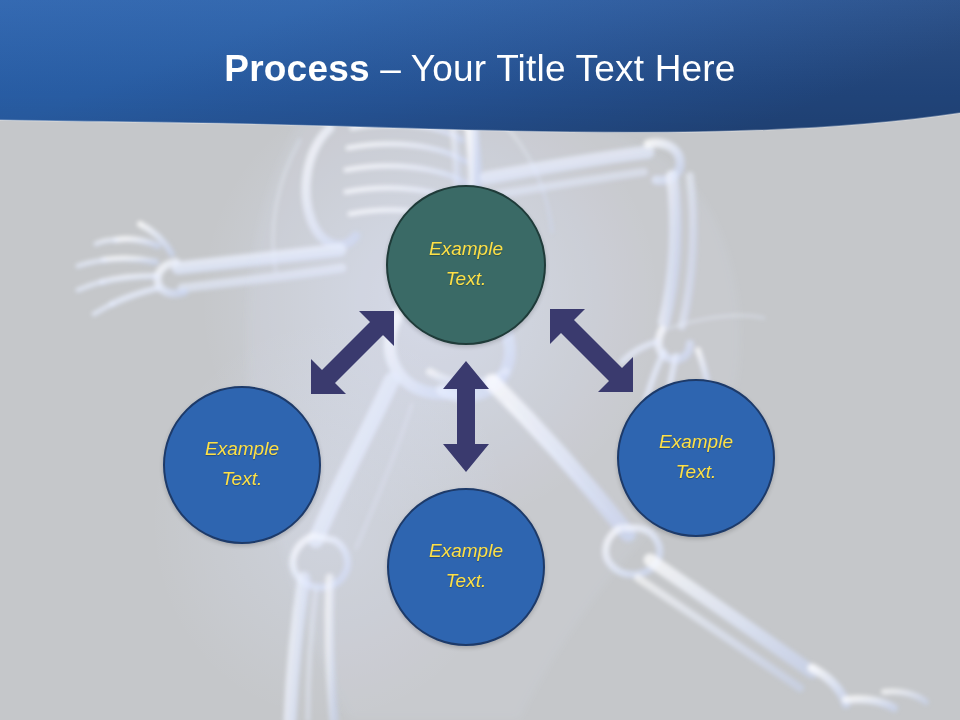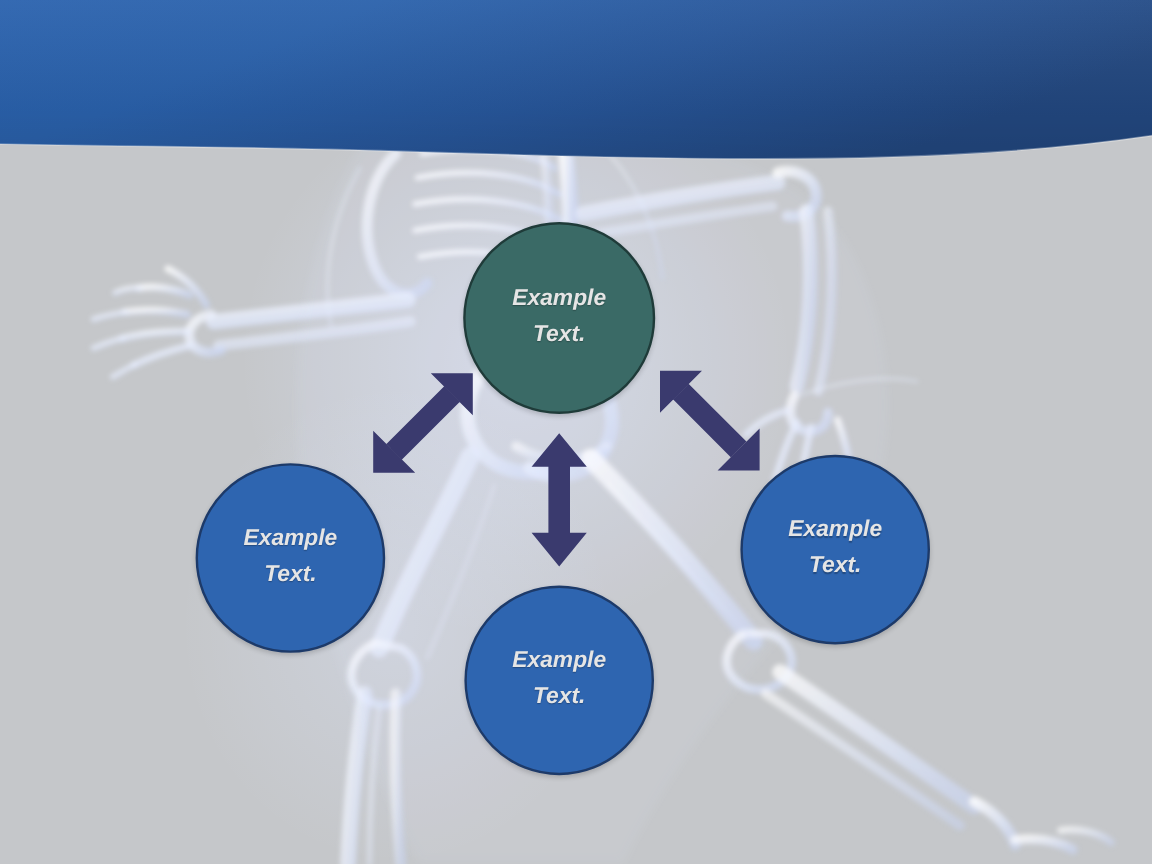--- a/index.html
+++ b/index.html
@@ -79,22 +79,22 @@
     position: absolute;
     border-radius: 50%;
     box-sizing: border-box;
     display: flex;
     align-items: center;
     justify-content: center;
     z-index: 3;
   }
   .node .node-label {
     font-style: italic;
-    font-weight: bold;
-    color: #e5e5e5;
+    font-weight: normal;
+    color: #fde047;
     font-size: 19px;
     line-height: 30px;
     text-align: center;
     text-shadow: 0 1px 1px rgba(0,0,0,0.28);
     padding-bottom: 2px;
     white-space: pre-line;
   }
 
   #node-top {
     left: 386px;
@@ -268,20 +268,23 @@
           <stop offset="70%" stop-color="#000000" stop-opacity="0.05"></stop>
           <stop offset="100%" stop-color="#000000" stop-opacity="0.10"></stop>
         </linearGradient>
       </defs>
       <path d="M0,0 L960,0 L960,113 C780,140 560,133 330,126 C200,122 90,122 0,120 Z" fill="url(#hdrGrad)"></path>
       <path d="M0,0 L960,0 L960,113 C780,140 560,133 330,126 C200,122 90,122 0,120 Z" fill="url(#hdrGradV)"></path>
       <path d="M0,120 C90,122 200,122 330,126 C560,133 780,140 960,113" fill="none" stroke="#ffffff" stroke-opacity="0.30" stroke-width="1.4"></path>
     </svg>
   </div>
 
+  <div id="title-text">
+    <span class="t-bold">Process</span><span class="t-light"> – Your Title Text Here</span>
+  </div>
 
   <div id="arrow-layer">
     <svg viewBox="0 0 960 720" preserveAspectRatio="none" aria-hidden="true">
 
       <g>
         <polygon points="315,398 315,362 343,362 311,330 343,298 343,334 379,334 379,306 404,306 404,318 404,348 368,348 400,380 368,412 368,376 327,376 327,398" fill="#3a3a6e" opacity="0"></polygon>
         <path d="M394,311 L394,346 L370,322 L322,370 L346,394 L311,394 L311,359 L335,383 L383,335 L359,311 Z" fill="#3a3a6e"></path>
       </g>
 
       <g>

